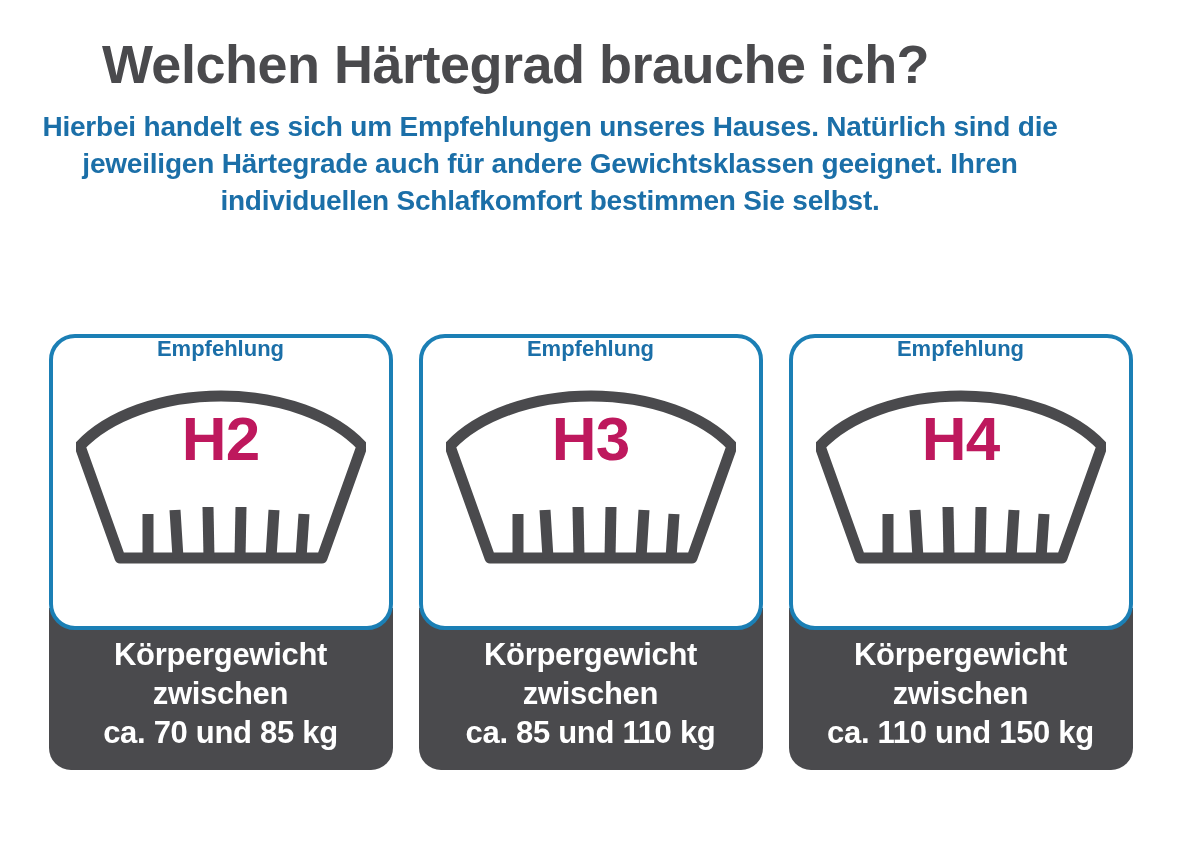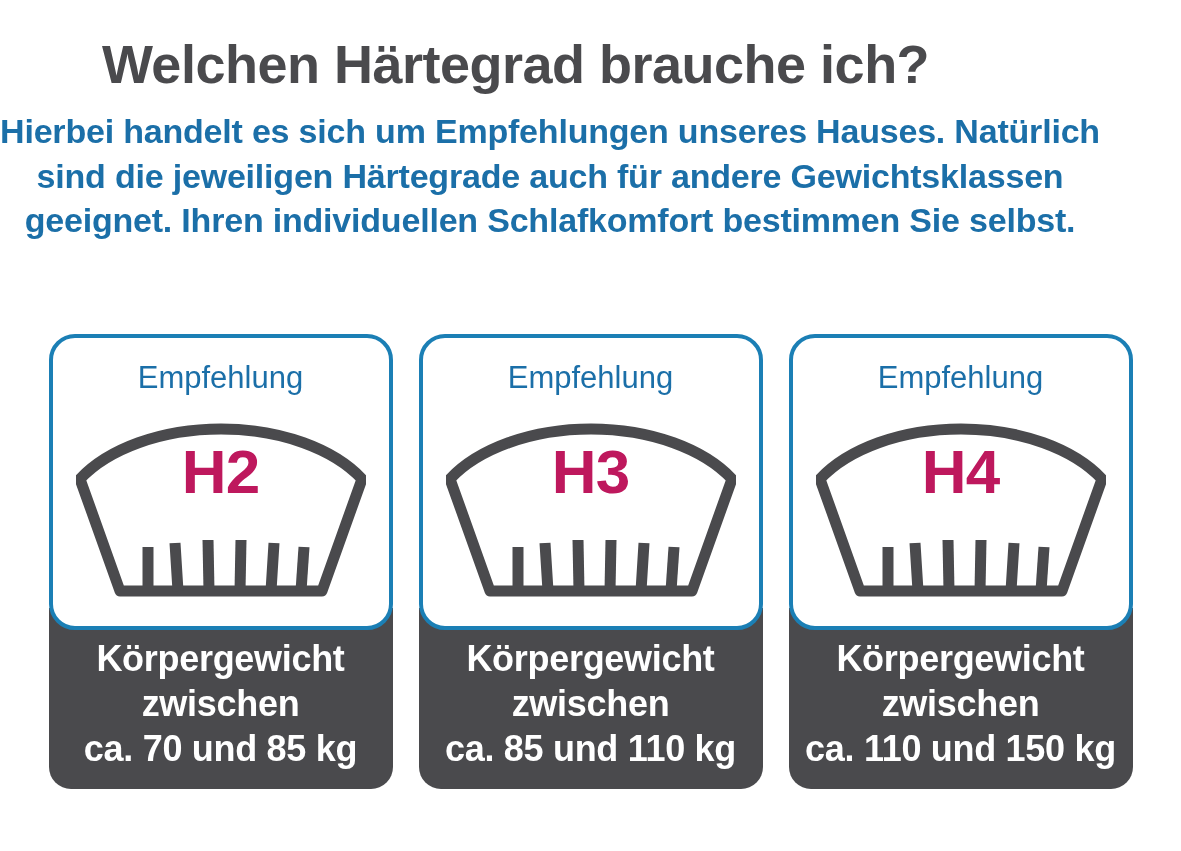--- a/index.html
+++ b/index.html
@@ -28,21 +28,21 @@
   }
   .title {
     font-size: 54px;
     font-weight: bold;
     color: #4a4a4d;
     letter-spacing: -0.5px;
     line-height: 1.05;
     margin: 0 0 8px 0;
   }
   .subtitle {
-    font-size: 34px;
+    font-size: 28px;
     font-weight: bold;
     color: #1b6fa8;
     line-height: 1.32;
     margin: 16px auto;
     width: 1100px;
     letter-spacing: -0.2px;
   }
 
   
   .cards {
@@ -64,23 +64,22 @@
     background: #ffffff;
     border: 4px solid #1b7fb5;
     border-radius: 26px;
     position: relative;
     z-index: 2;
     display: flex;
     flex-direction: column;
     align-items: center;
   }
   .rec-label {
-    margin-top: 24px;
-    font-size: 31px;
-    font-weight: normal;
+    font-size: 22px;
+    font-weight: bold;
     color: #1b6fa8;
     line-height: 1;
   }
   .gauge {
     position: relative;
     margin-top: 10px;
     width: 290px;
     height: 200px;
   }
   .gauge svg {
@@ -102,21 +101,21 @@
     box-sizing: border-box;
     position: relative;
     z-index: 1;
     margin-top: -22px;
     padding: 28px 10px 18px 10px;
     background: #4a4a4d;
     border-radius: 0 0 22px 22px;
     text-align: center;
     color: #ffffff;
     font-weight: bold;
-    font-size: 36px;
+    font-size: 31px;
     line-height: 1.25;
     letter-spacing: -0.3px;
   }
   .card-bottom .l2 { white-space: nowrap; }
   .card-bottom .l3 { white-space: nowrap; }
 </style>
 </head>
 <body>
 
 <div class="page">

